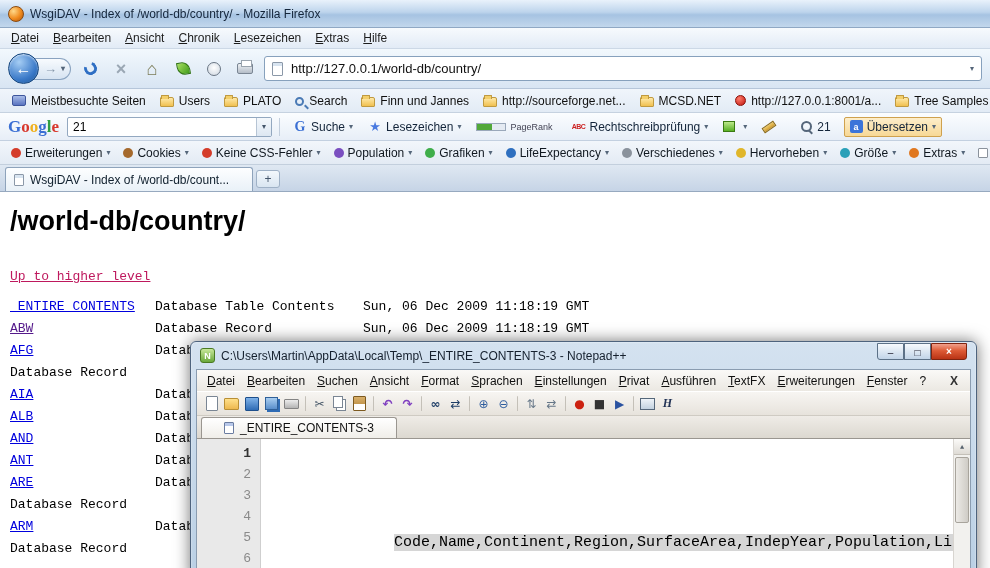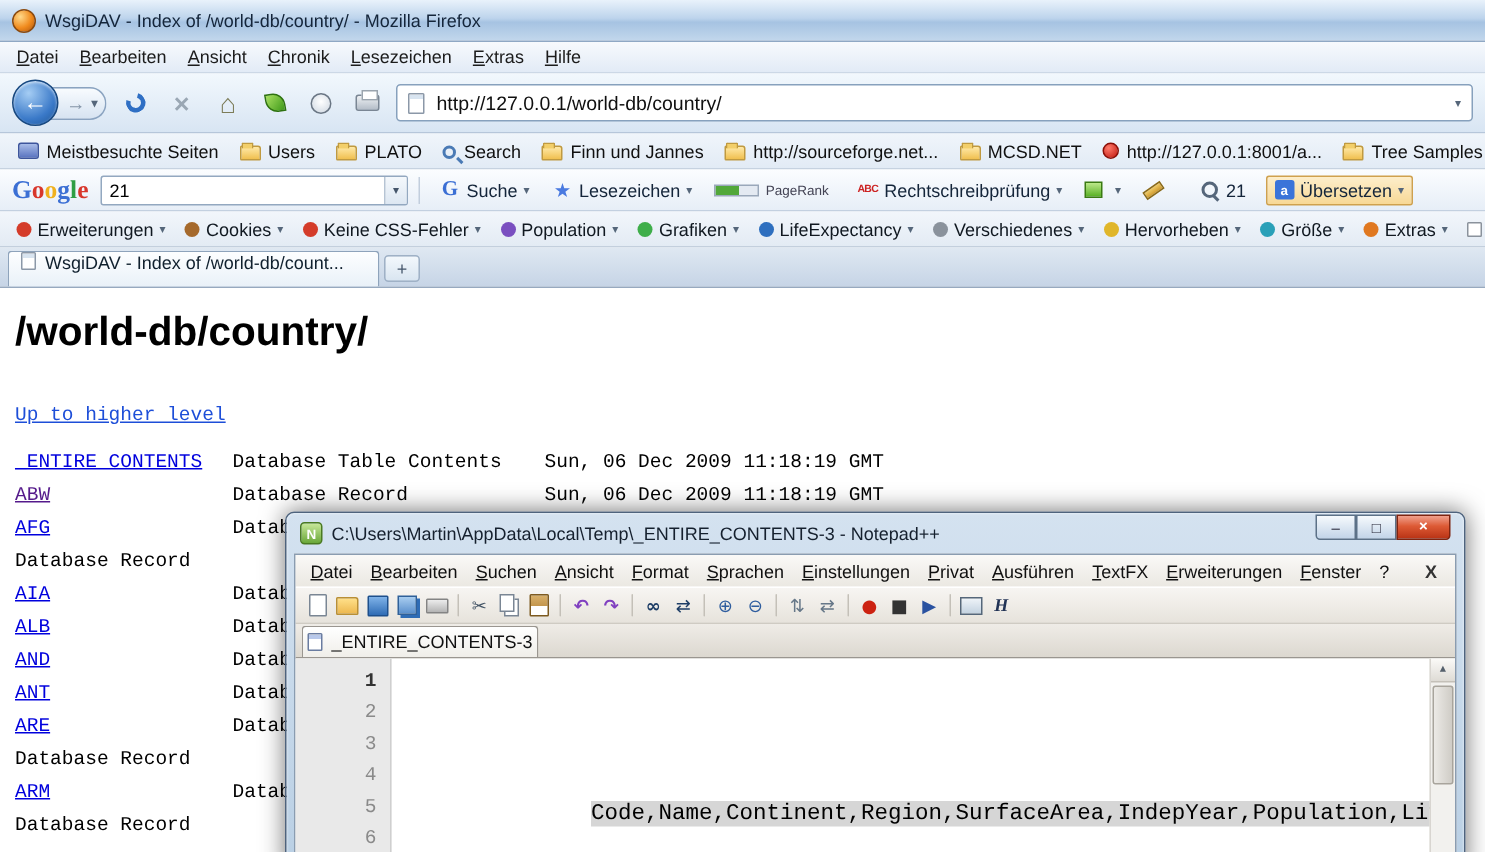--- a/index.html
+++ b/index.html
@@ -101,32 +101,32 @@
 
   .ff-webdev{height:24px;flex:none;display:flex;align-items:center;gap:3px;padding:0 6px;font-size:12px;
     background:linear-gradient(#f2f6fb,#e3ebf4);border-bottom:1px solid #c3cfdd;white-space:nowrap;overflow:hidden;}
   .wd-item{display:flex;align-items:center;gap:4px;padding:2px 5px;border-radius:2px;color:#101820;}
   .wd-ic{width:10px;height:10px;border-radius:50%;flex:none;}
   .wd-caret{font-size:8px;color:#55667a;}
 
   .ff-tabs{height:27px;flex:none;display:flex;align-items:flex-end;gap:3px;padding:3px 5px 0;
     background:linear-gradient(#dfe8f2,#c6d4e6);border-bottom:1px solid #97a9bf;}
   .tab{height:24px;width:248px;background:linear-gradient(#fdfeff,#e9f1f8);border:1px solid #8ea3bb;border-bottom:none;
-    border-radius:3px 3px 0 0;display:flex;gap:6px;padding:0 8px;font-size:12px;color:#10202e;overflow:hidden;}
+    border-radius:3px 3px 0 0;display:flex;align-items:center;gap:6px;padding:0 8px;font-size:12px;color:#10202e;overflow:hidden;}
   .tab-fav{width:10px;height:12px;background:#fff;border:1px solid #8b98a8;border-radius:1px;flex:none;
     box-shadow:inset 0 3px 0 #d8e4f0;}
   .tab-label{white-space:nowrap;overflow:hidden;}
   .newtab{height:18px;width:24px;margin-bottom:3px;border:1px solid #9fb1c6;border-radius:3px;
     background:linear-gradient(#f3f8fc,#d9e5f1);display:flex;align-items:center;justify-content:center;
     font-size:12px;color:#44556a;}
 
   .ff-content{flex:1;background:#fff;padding:4px 8px;overflow:hidden;position:relative;}
   .dir-heading{font-size:27px;font-weight:bold;margin:10px 0 0 2px;color:#000;}
   .mono{font-family:"Liberation Mono","DejaVu Sans Mono",monospace;}
-  .uplink{display:inline-block;margin:32px 0 0 2px;font-size:13px;color:#1d4ed8;text-decoration:underline;}
+  .uplink{display:inline-block;margin:32px 0 0 2px;font-size:13px;color:#be185d;text-decoration:underline;}
   .dir-table{margin:12px 0 0 2px;font-size:13px;color:#000;}
   .dir-row{display:flex;height:22px;line-height:22px;white-space:nowrap;}
   .c-name{width:145px;flex:none;}
   .c-type{width:208px;flex:none;}
   .entry[data-variant="link"]{color:#0000dd;text-decoration:underline;}
   .entry[data-variant="visited"]{color:#551a8b;text-decoration:underline;}
 
   
   .npp{position:absolute;left:190px;top:341px;width:787px;height:240px;
     background:linear-gradient(#d4e2f0,#b9cfe4);border:1px solid #4e637d;border-radius:6px 6px 0 0;
@@ -163,21 +163,21 @@
     border:1px solid #848484;border-radius:1px;}
   .tb-item[data-kind="copy"]::before{content:"";width:8px;height:10px;background:#fff;border:1px solid #7a8694;
     box-shadow:3px 3px 0 -1px #fff, 3px 3px 0 0 #7a8694;margin:-3px 3px 0 0;}
   .tb-item[data-kind="paste"]::before{content:"";width:11px;height:13px;background:linear-gradient(#d9b06a,#b07f34);
     border:1px solid #7d5a20;border-radius:1px;box-shadow:inset 0 -8px 0 -2px #fff;}
   .tb-item[data-kind="monitor"]::before{content:"";width:13px;height:10px;background:linear-gradient(#eef3f8,#c3d2e0);
     border:1px solid #55677a;}
   .npp-tabs{height:23px;flex:none;display:flex;align-items:flex-end;padding:2px 4px 0;
     background:linear-gradient(#efece7,#dcd8d0);border-bottom:1px solid #9a9690;}
   .npp-tab{height:21px;background:linear-gradient(#ffffff,#f0eee9);border:1px solid #9a9690;border-bottom:none;
-    border-radius:3px 3px 0 0;display:flex;align-items:center;gap:6px;padding:0 3px;font-size:12px;color:#101010;}
+    border-radius:3px 3px 0 0;display:flex;align-items:center;gap:6px;padding:0 22px;font-size:12px;color:#101010;}
   .npp-tab-ic{width:10px;height:12px;background:#fff;border:1px solid #6a7ca0;border-radius:1px;flex:none;
     box-shadow:inset 0 3px 0 #b8c8ea;}
   .npp-editor{flex:1;display:flex;position:relative;background:#fff;overflow:hidden;
     font-family:"Liberation Mono","DejaVu Sans Mono",monospace;font-size:15px;}
   .gutter{width:64px;flex:none;background:#e9e9e9;border-right:1px solid #cfcfcf;color:#8a8a8a;
     text-align:right;padding:4px 9px 0 0;font-size:13px;}
   .gut-line{height:21px;line-height:21px;}
   .gut-line span[data-variant="selected"]{color:#333;font-weight:bold;}
   .code{flex:1;padding:4px 0 0 7px;white-space:pre;color:#000;overflow:hidden;}
   .code-line{height:21px;line-height:21px;}

